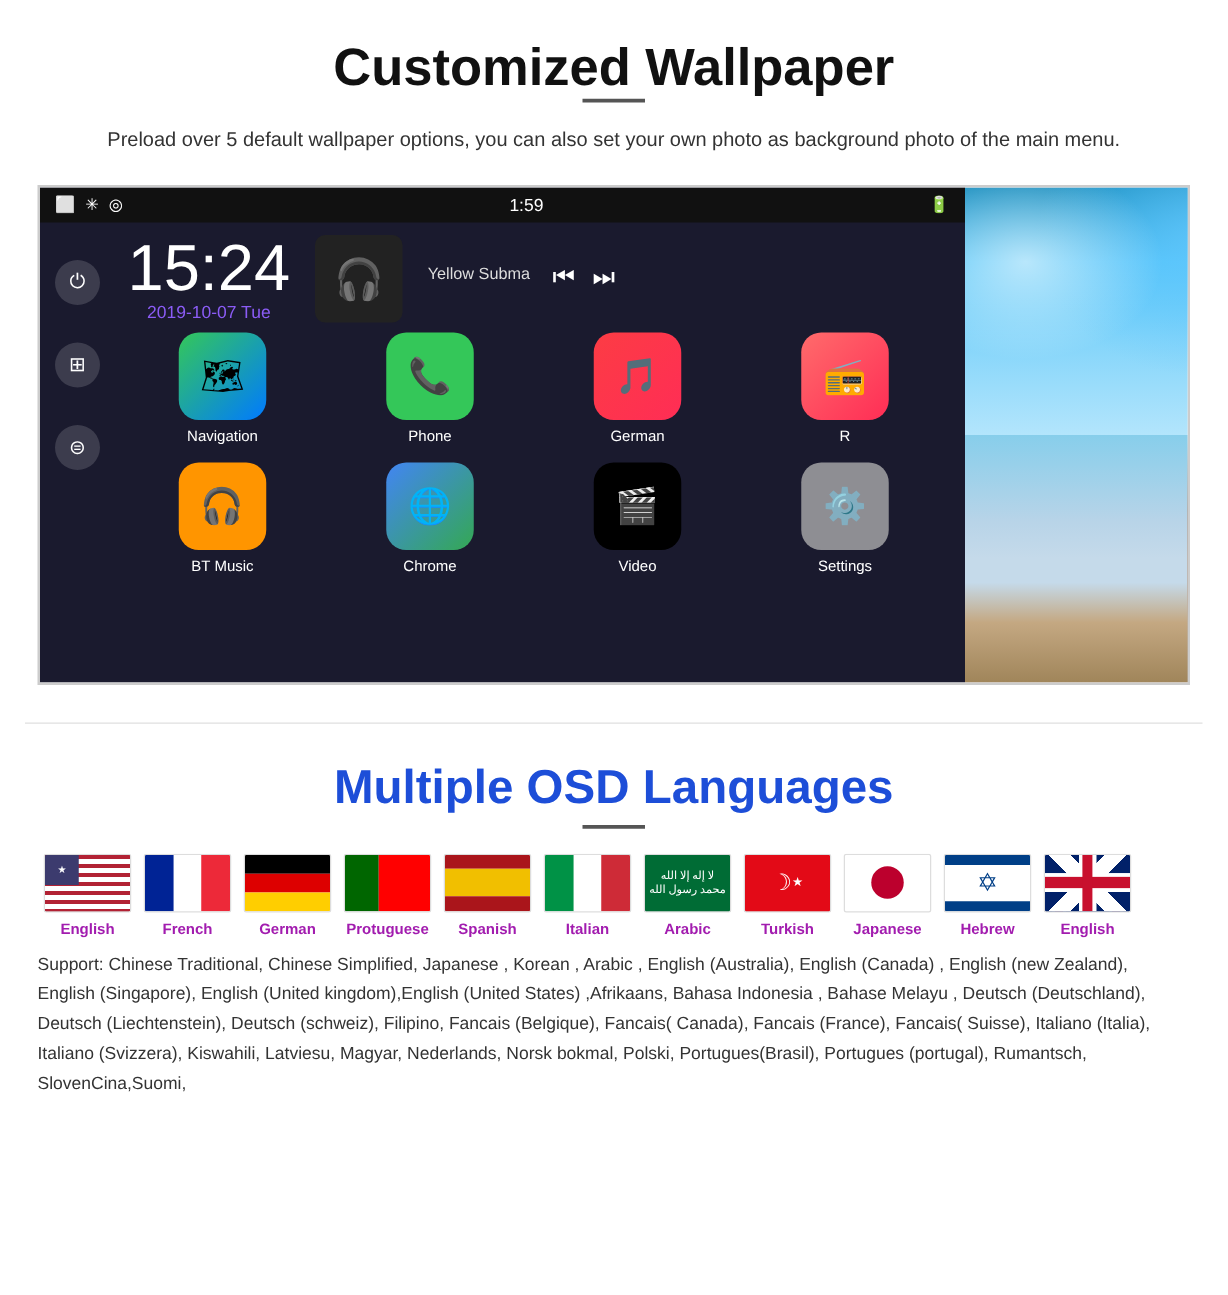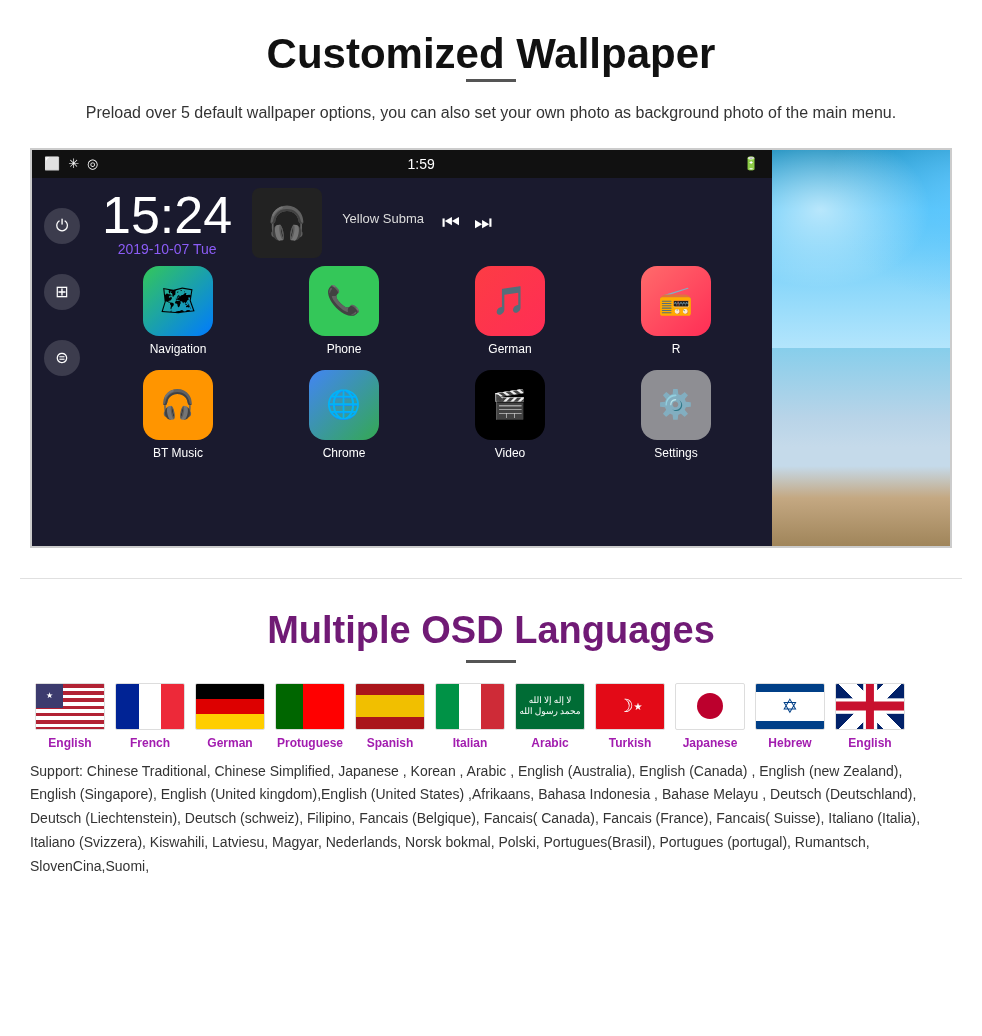--- a/index.html
+++ b/index.html
@@ -225,21 +225,21 @@
     }
 
     
     .section-languages {
       padding: 20px 30px 20px;
       text-align: center;
     }
     .section-languages h2 {
       font-size: 38px;
       font-weight: 900;
-      color: #701a75;
+      color: #1d4ed8;
       margin-bottom: 8px;
     }
 
     
     .flag-row {
       display: flex;
       justify-content: flex-start;
       gap: 0;
       margin: 20px 0 8px;
       overflow-x: auto;

